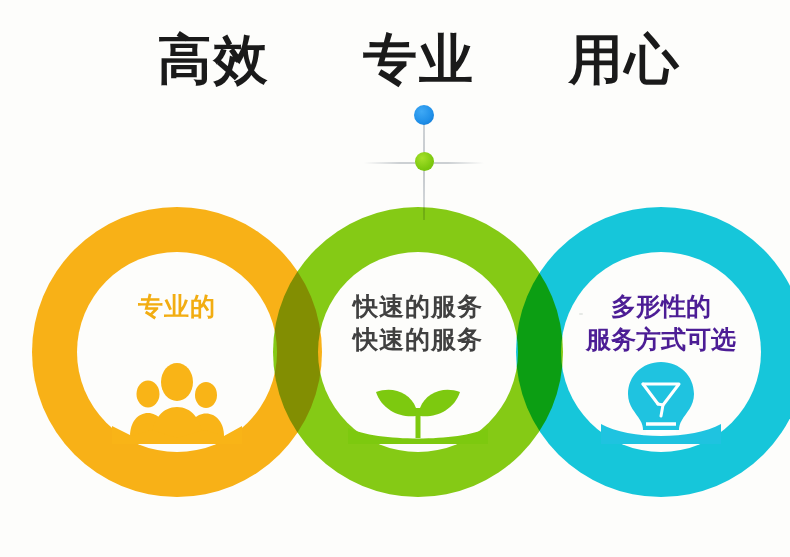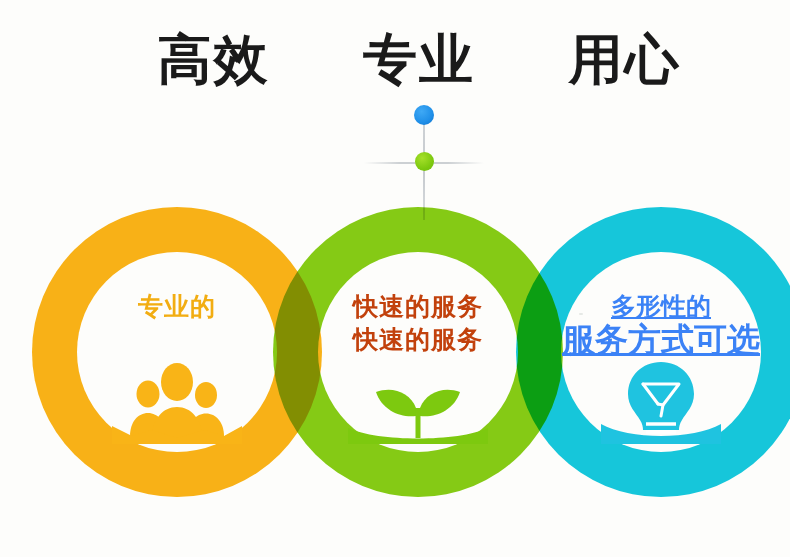--- a/index.html
+++ b/index.html
@@ -148,21 +148,21 @@
     line-height: 33px;
     letter-spacing: 1px;
     font-family: "DejaVu Sans", "Liberation Sans", sans-serif;
     white-space: nowrap;
   }
   #panel-1 .caption { color: #f2ad12; font-size: 25px; }
   #panel-2 .caption { color: #7dc90f; font-size: 25px; }
   #panel-3 .caption { color: #1fc3e0; font-size: 25px; }
 
   #panel-3 .caption { letter-spacing: 0px; }
-  #panel-3 .caption .l2 { font-size: 33px; }
+  #panel-3 .caption .l2 { font-size: 25px; }
 
   .caption .l1, .caption .l2 { display: block; }
 
   .panel .glyph {
     position: absolute;
     left: 0;
     bottom: -4px;
     width: 100%;
     height: 86px;
   }
@@ -227,42 +227,42 @@
             <ellipse cx="65" cy="24" rx="16" ry="19"></ellipse>
             <path d="M40 80c0-19 11-31 25-31s25 12 25 31z"></path>
 
             <path d="M0 68 L20 78 L40 72 L65 80 L92 72 L112 78 L130 68 L130 86 L0 86 Z"></path>
           </g>
         </svg>
       </div>
     </div>
 
     <div class="panel" id="panel-2">
-      <div class="caption" style="color: #c2410c;">
+      <div class="caption" style="color: #404040;">
         <span class="l1">快速的服务</span>
         <span class="l2">快速的服务</span>
       </div>
       <div class="glyph">
         <svg width="140" height="86" viewBox="0 0 140 86" aria-hidden="true">
           <g fill="#7DC90F">
 
             <path d="M68 58 C52 60 34 52 28 34 C44 28 62 34 68 50 Z"></path>
 
             <path d="M72 58 C88 60 106 52 112 34 C96 28 78 34 72 50 Z"></path>
 
             <rect x="67.5" y="50" width="5" height="30"></rect>
 
             <path d="M0 70 C30 84 110 84 140 70 L140 86 L0 86 Z"></path>
           </g>
         </svg>
       </div>
     </div>
 
     <div class="panel" id="panel-3">
-      <div class="caption" style="color: #3b82f6; text-decoration: underline;">
+      <div class="caption" style="color: #4c1d95;">
         <span class="l1">多形性的</span>
         <span class="l2">服务方式可选</span>
       </div>
       <div class="glyph">
         <svg width="120" height="86" viewBox="0 0 120 86" aria-hidden="true">
           <g fill="#1FC3E0">
 
             <path d="M60 4 C41 4 27 18 27 36 C27 48 35 55 39 62 C41.5 66 42 69 42 72 L78 72 C78 69 78.5 66 81 62 C85 55 93 48 93 36 C93 18 79 4 60 4 Z"></path>
 
             <path d="M0 66 C28 82 92 82 120 66 L120 86 L0 86 Z"></path>

